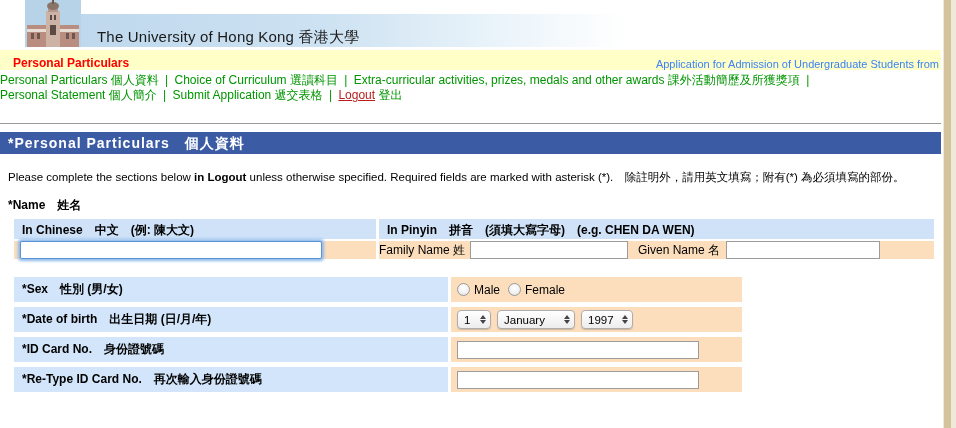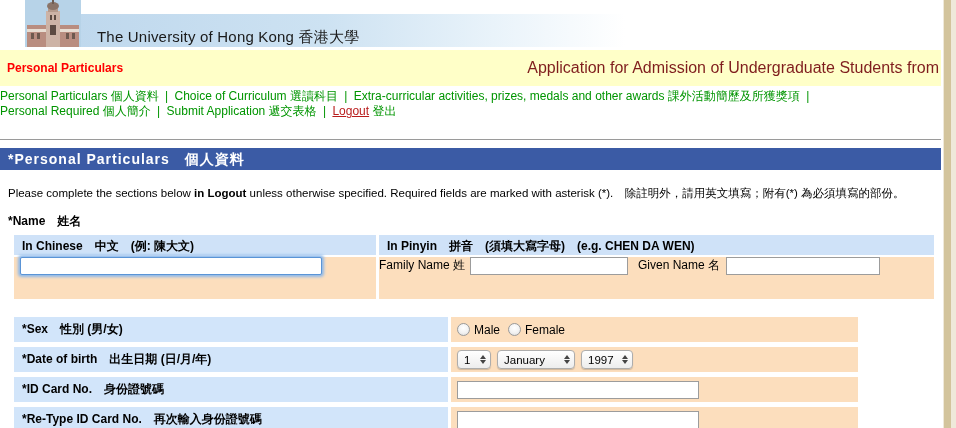--- a/index.html
+++ b/index.html
@@ -15,24 +15,24 @@
   .edge-outer{position:absolute;top:0;right:0;width:5px;height:428px;background:#efe9da;}
   .edge-inner{position:absolute;top:0;right:5px;width:7px;height:428px;background:#d3c49c;border-left:1px solid #efe9da;}
 
   
   .banner{margin:14px 0 0 25px;width:600px;height:33px;display:flex;align-items:flex-end;
     background:linear-gradient(90deg,#bcd6ec 0%,#cde2f2 50%,#e9f3fa 78%,#ffffff 100%);}
   .banner svg{display:block;height:48px;width:56px;}
   .uni-name{font-size:15px;color:#1a1a1a;padding-left:16px;letter-spacing:.2px;}
 
   
-  .statusbar{margin-top:3px;width:941px;height:36px;background:#ffffc8;
-    display:flex;justify-content:space-between;align-items:center;box-sizing:border-box;padding:0 2px 0 7px;}
+  .statusbar{margin-top:3px;width:941px;height:20px;background:#ffffc8;
+    display:flex;justify-content:space-between;align-items:flex-end;box-sizing:border-box;padding:0 2px 0 13px;}
   .statusbar .sect{color:#ff0000;font-weight:bold;font-size:12px;white-space:nowrap;}
-  .statusbar .apptitle{color:#7f1d1d;font-size:16px;white-space:nowrap;overflow:hidden;}
+  .statusbar .apptitle{color:#3b82f6;font-size:11px;white-space:nowrap;overflow:hidden;}
 
   
   .nav{margin-top:3px;width:941px;text-align:left;font-size:12px;color:#009500;line-height:15px;}
   .nav a{color:#009500;text-decoration:none;cursor:pointer;}
   .nav a.logout{color:#b91c1c;text-decoration:underline;}
   .nav .sep{margin:0 3px;color:#009500;}
   .nav .zh{color:#009500;}
 
   hr.rule{margin:20px 0 8px 0;width:941px;border:none;border-top:1px solid #9a9a9a;height:0;}
 
@@ -43,33 +43,33 @@
   .instructions{margin:16px 8px 0 8px;font-size:11.5px;}
   .instructions b{font-weight:bold;}
 
   .name-label{margin:12px 0 5px 8px;font-weight:bold;font-size:12px;}
 
   
   .ntable{margin-left:14px;width:920px;}
   .nrow{display:flex;margin-bottom:2px;}
   .ncell-h{background:#cfe2f8;font-weight:bold;font-size:12px;box-sizing:border-box;
     padding:3px 0 3px 8px;height:20px;}
-  .ncell-v{background:#fcdebd;box-sizing:border-box;display:flex;height:42px;}
+  .ncell-v{background:#fcdebd;box-sizing:border-box;display:flex;align-items:center;height:18px;}
   .c-left{width:362px;margin-right:3px;}
   .c-right{flex:1;}
   input.txt{height:16px;border:1px solid #9c9c9c;background:#fff;font-family:"Liberation Sans",sans-serif;font-size:12px;padding:0 2px;}
   input.focusring{margin-left:6px;width:296px;border:1px solid #5a94d6;border-radius:2px;
     box-shadow:0 0 3px 2px #8db9ea;outline:none;}
   .pin-label{font-size:12px;white-space:nowrap;}
   .fam-input{width:152px;margin-left:5px;}
   .giv-label{margin-left:10px;}
   .giv-input{width:148px;margin-left:6px;}
 
   
-  .dtable{margin:18px 0 0 14px;width:844px;}
+  .dtable{margin:18px 0 0 14px;width:728px;}
   .drow{display:flex;margin-bottom:5px;}
   .dlabel{width:434px;background:#d2e5fa;font-weight:bold;font-size:12px;box-sizing:border-box;
     padding:4px 0 4px 8px;margin-right:3px;min-height:22px;}
   .dvalue{flex:1;background:#fcdebd;box-sizing:border-box;display:flex;align-items:center;
     padding:2px 12px 2px 6px;min-height:22px;}
 
   
   .radio{display:inline-block;width:13px;height:13px;border:1px solid #9a9a9a;border-radius:50%;
     background:radial-gradient(circle at 50% 35%,#ffffff 0%,#f2f2f2 55%,#d9d9d9 100%);
     box-sizing:border-box;vertical-align:middle;cursor:pointer;}
@@ -123,21 +123,21 @@
   <div class="nav">
     <div>
       <a>Personal Particulars  個人資料</a>
       <span class="sep">|</span>
       <a>Choice of Curriculum  選讀科目</a>
       <span class="sep">|</span>
       <a>Extra-curricular activities, prizes, medals and other awards  課外活動簡歷及所獲獎項</a>
       <span class="sep">|</span>
     </div>
     <div>
-      <a>Personal Required  個人簡介</a>
+      <a>Personal Statement  個人簡介</a>
       <span class="sep">|</span>
       <a>Submit Application  遞交表格</a>
       <span class="sep">|</span>
       <a class="logout">Logout</a>
       <span class="zh">登出</span>
     </div>
   </div>
 
   <hr class="rule">
 

